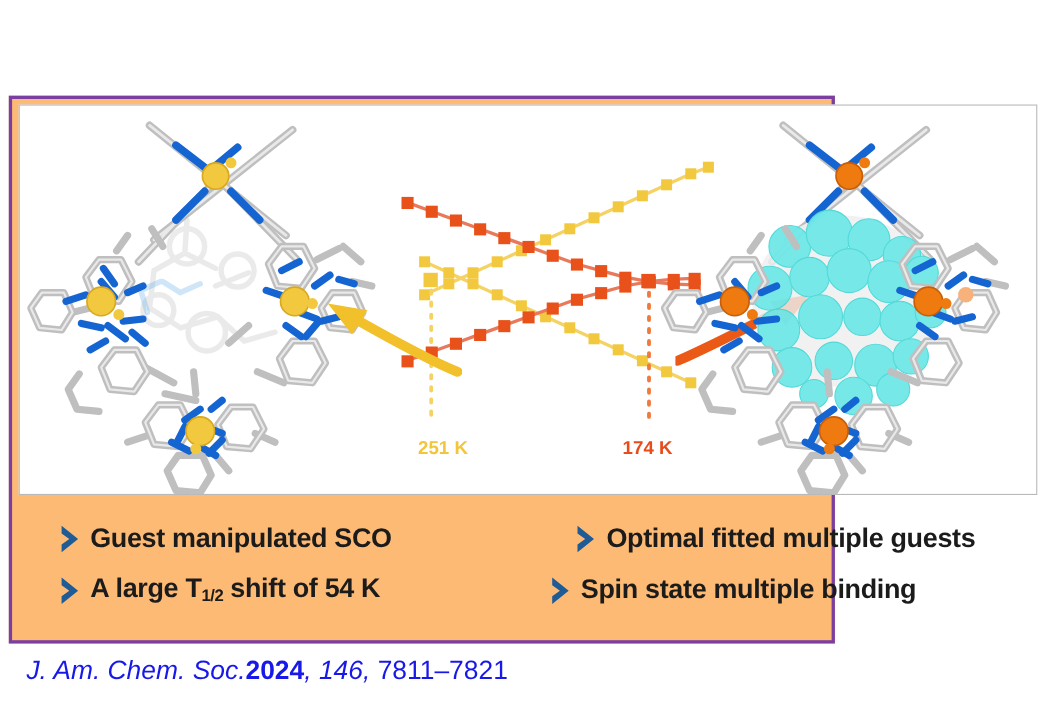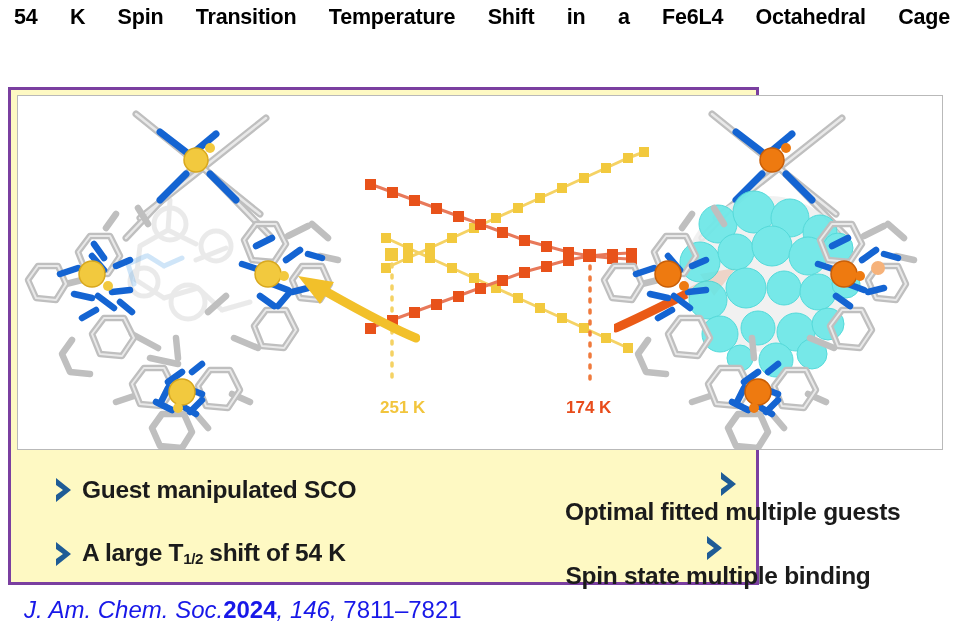--- a/index.html
+++ b/index.html
@@ -39,21 +39,21 @@
   }
 
   
   #card {
     position: absolute;
     left: 8px;
     top: 87px;
     width: 751px;
     height: 498px;
     border: 3px solid #7A3FA0;
-    background: #fef9c3;
+    background: #fdba74;
     box-sizing: border-box;
   }
 
   
   #graphic-panel {
     position: absolute;
     left: 6px;
     top: 5px;
     width: 926px;
     height: 355px;
@@ -103,29 +103,29 @@
     height: 118px;
   }
   .bullet-row {
     position: absolute;
     left: 0;
     width: 100%;
     height: 40px;
     display: flex;
   }
   #row-0 { top: 8px; gap: 40px; }
-  #row-1 { top: 72px; }
+  #row-1 { top: 55px; }
 
   .bullet {
     display: flex;
     align-items: center;
     height: 40px;
   }
   .bullet.col-0 { width: 460px; padding-left: 36px; box-sizing: border-box; }
-  .bullet.col-1 { width: 460px; padding-left: 22px; box-sizing: border-box; flex-direction: column; }
+  .bullet.col-1 { width: 460px; padding-left: 22px; box-sizing: border-box; }
 
   .chev {
     flex: 0 0 auto;
     width: 24px;
     height: 28px;
     margin-right: 5px;
   }
   .bullet-text {
     font-size: 24.5px;
     font-weight: bold;
@@ -157,21 +157,20 @@
     margin-left: 24px;
   }
   #citation .yr   { font-weight: bold; font-style: normal; }
   #citation .pgs  { font-style: normal; }
   #citation .vol  { font-style: italic; }
 </style>
 </head>
 <body>
 
 <div id="title">
-  <span class="l1">54 K Spin Transition Temperature Shift in a Fe6L4 Octahedral Cage</span>
 </div>
 
 <div id="card">
 
   <div id="graphic-panel">
 
     <svg class="mol" id="mol-left" viewBox="0 0 340 353">
       <defs>
         <g id="pyrBlockL">
           <path d="M0,0 l14,-9 l15,7 l-1,17 l-14,9 l-15,-7 z" fill="none" stroke="#BFBFBF" stroke-width="5" stroke-linejoin="round"></path>

